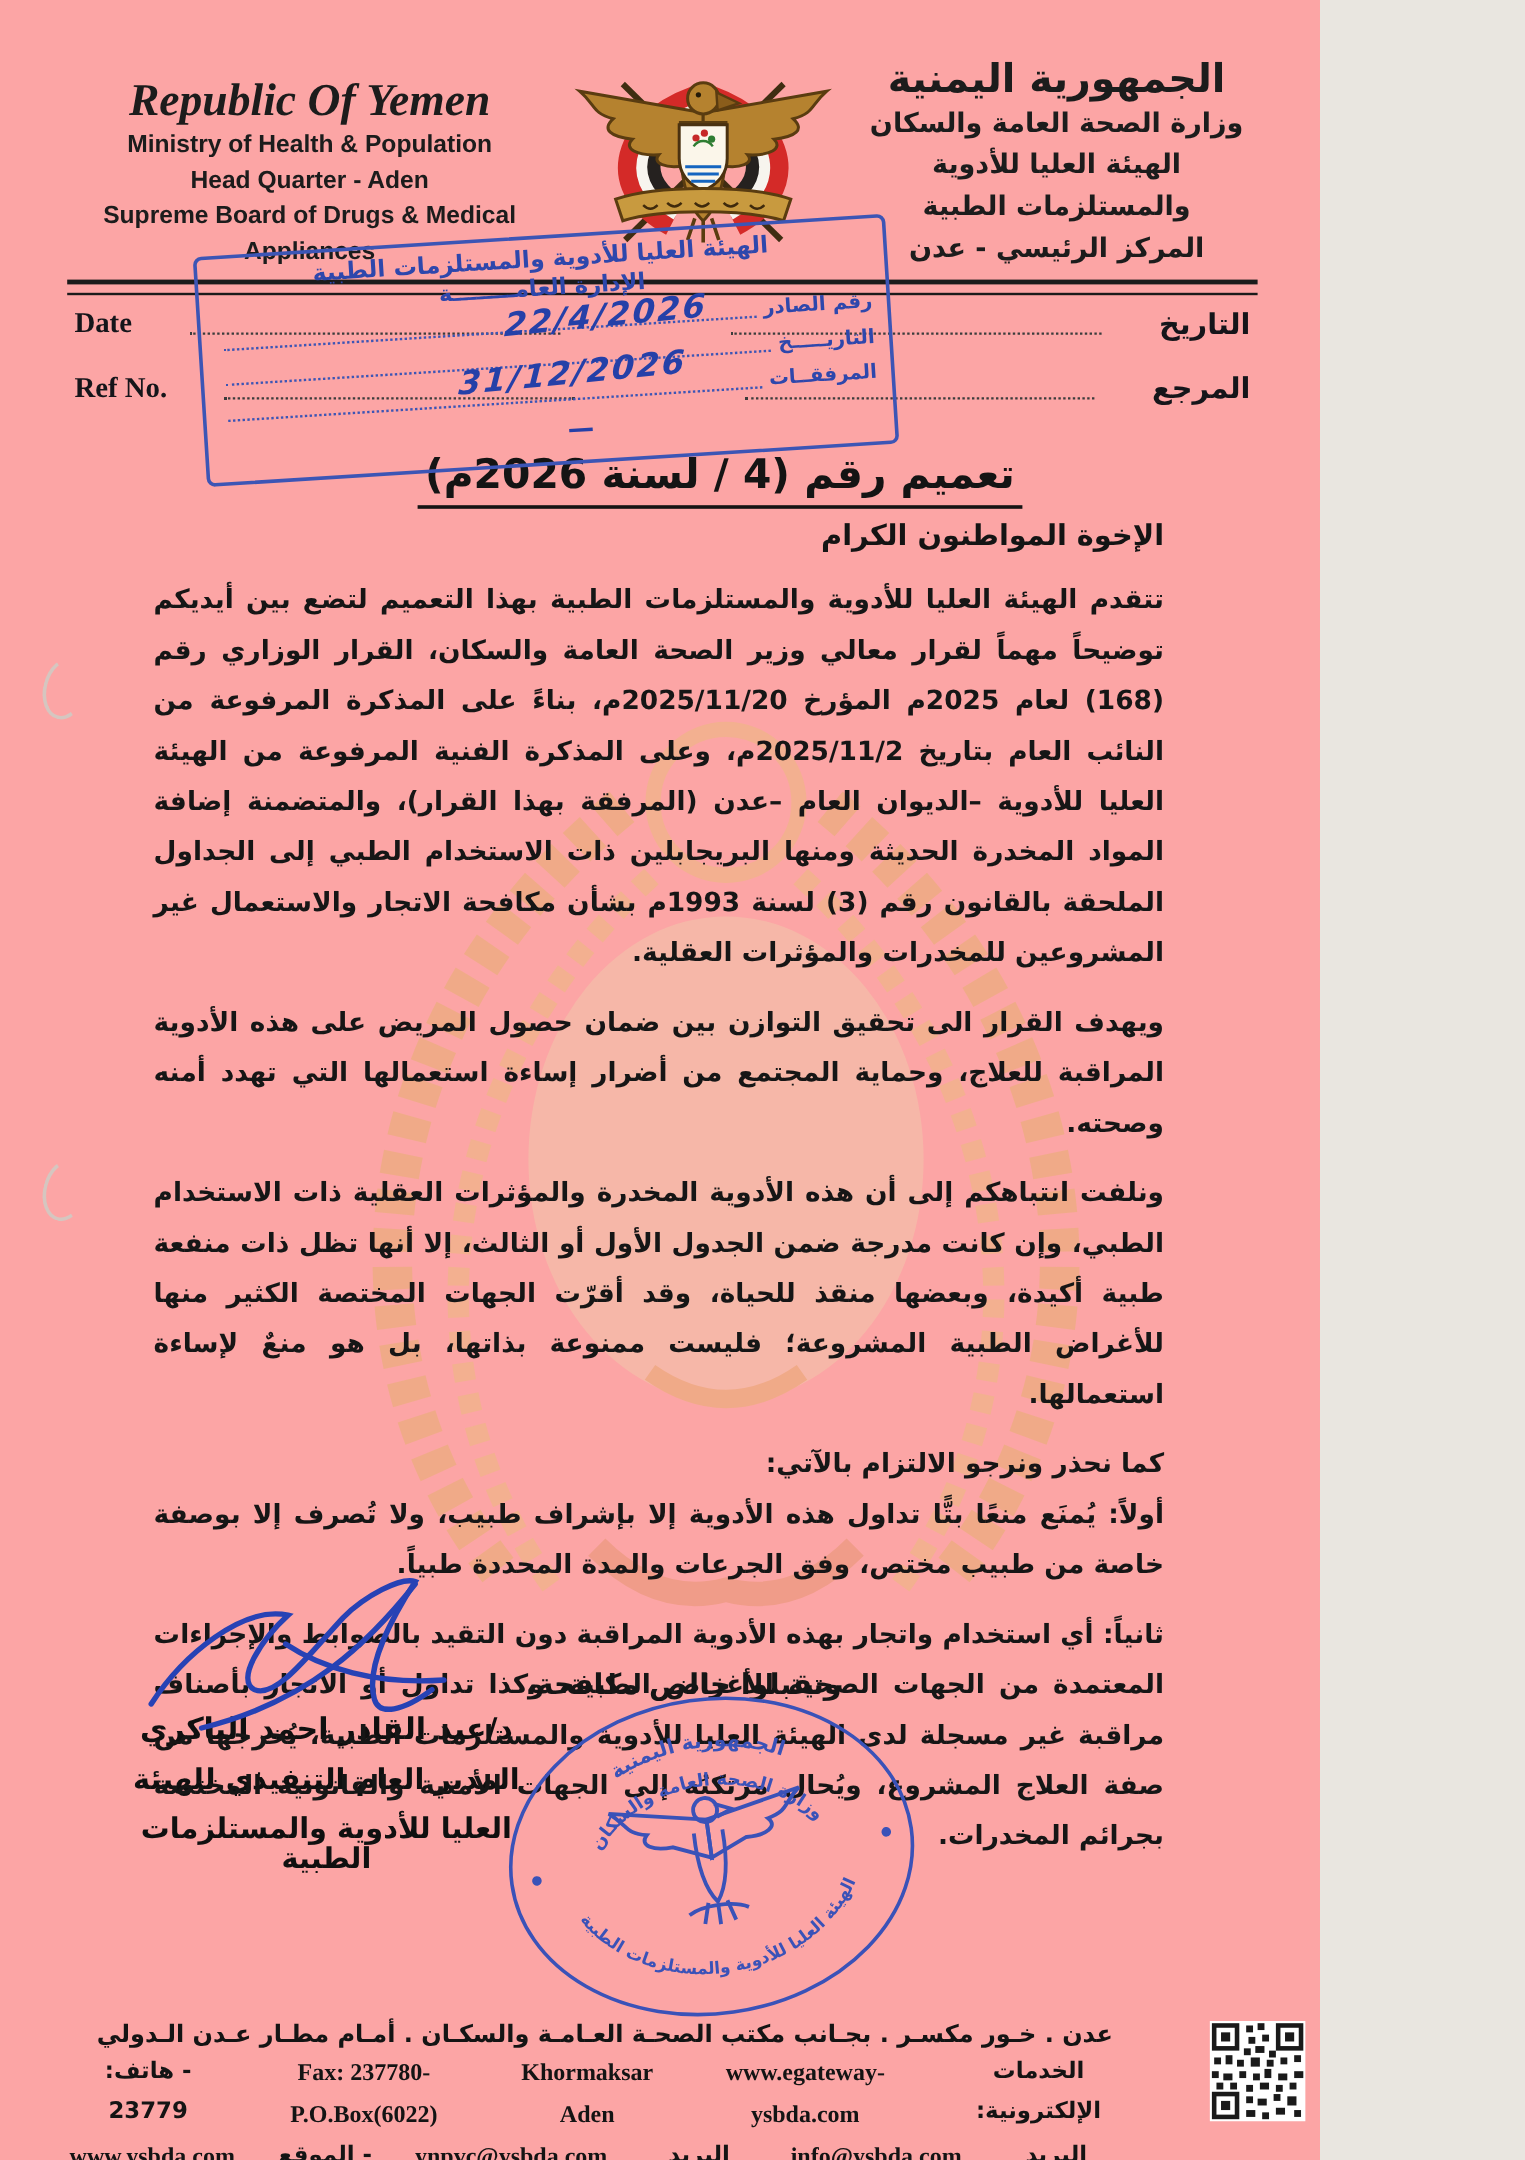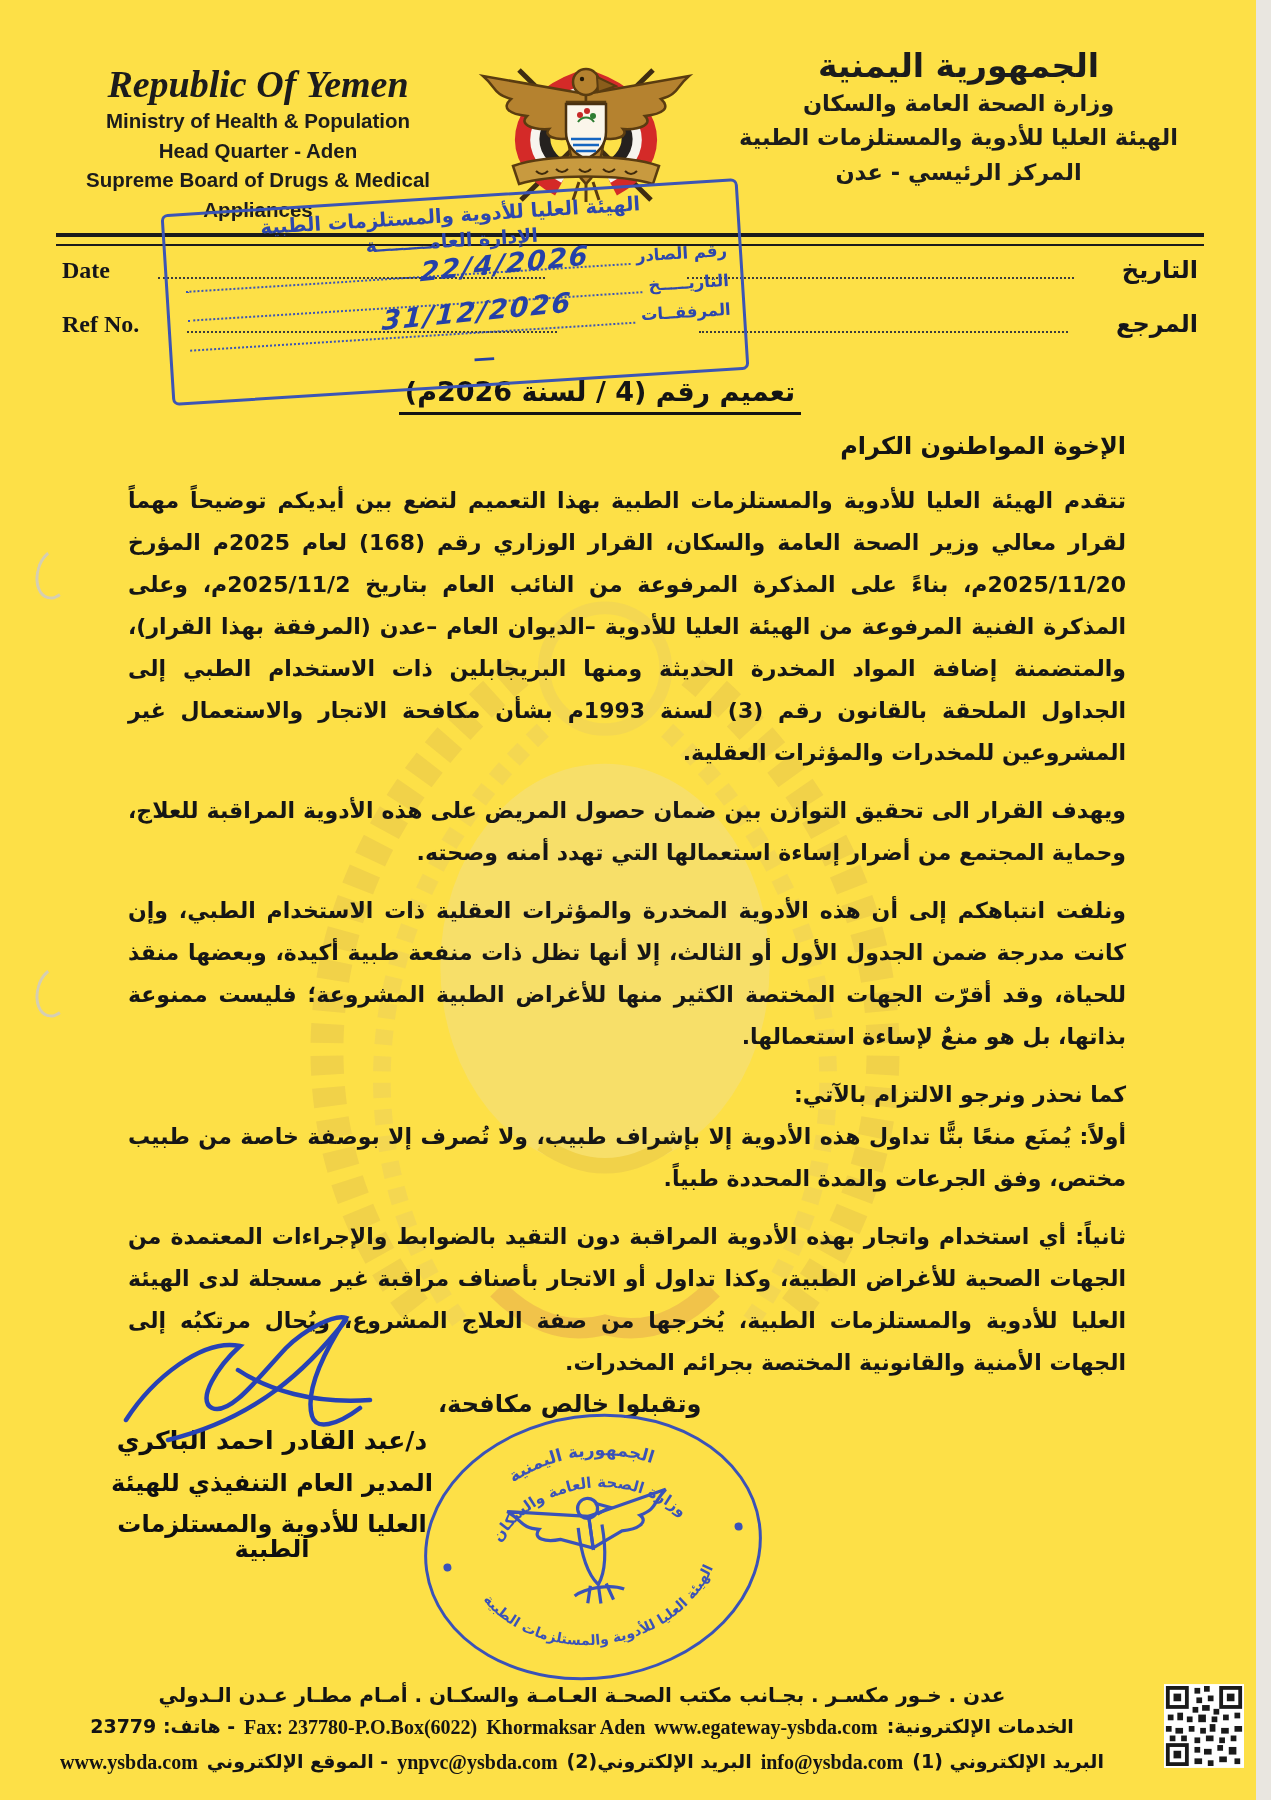--- a/index.html
+++ b/index.html
@@ -1,17 +1,17 @@
 <!DOCTYPE html>
 <html lang="ar"><head>
 <meta charset="utf-8">
 <style>
   html,body{margin:0;padding:0;}
   body{width:1271px;height:1800px;background:#e9e6e0;font-family:"DejaVu Sans",sans-serif;}
-  .page{position:relative;width:1232px;height:1800px;background:#fde047;overflow:hidden;padding-left:24px;}
+  .page{position:relative;width:1100px;height:1800px;background:#fca5a5;overflow:hidden;}
 
   
   .header{position:absolute;top:42px;left:58px;right:52px;display:flex;align-items:flex-start;}
   .header-en{width:400px;text-align:center;padding-top:22px;color:#1c1c1c;}
   .header-en .country{font-family:"Liberation Serif",serif;font-style:italic;font-weight:bold;font-size:38px;line-height:1.1;}
   .header-en .sub{font-family:"Liberation Sans",sans-serif;font-weight:bold;font-size:20.5px;line-height:1.45;}
   .emblem-wrap{flex:0 0 255px;display:flex;justify-content:center;}
   .header-ar{flex:1;text-align:center;color:#1c1c1c;direction:rtl;padding-top:4px;}
   .header-ar .calli{font-size:33px;font-weight:bold;line-height:1.2;letter-spacing:1px;}
   .header-ar .sub{font-size:22.5px;font-weight:bold;line-height:1.55;}
@@ -37,21 +37,21 @@
   .stamp-field{display:flex;align-items:flex-end;font-weight:bold;font-size:16.5px;line-height:1.8;}
   .stamp-field .sleader{flex:1;border-bottom:2.2px dotted #3c55b5;height:4px;margin:0 6px 7px 6px;}
   .handwrite{position:absolute;color:#2540a8;font-size:27px;font-weight:bold;font-style:italic;
      letter-spacing:2px;transform:skewX(-9deg) rotate(-2deg);}
   .hw1{top:52px;right:150px;}
   .hw2{top:98px;right:170px;}
   .hw-dash{position:absolute;top:148px;right:250px;font-size:22px;font-weight:bold;color:#2540a8;}
 
   
   .subject{position:absolute;top:376px;left:0;width:1200px;text-align:center;direction:rtl;}
-  .subject span{font-weight:bold;font-size:27px;color:#141414;border-bottom:3px solid #141414;padding:0 6px 5px 6px;}
+  .subject span{font-weight:bold;font-size:34px;color:#141414;border-bottom:3px solid #141414;padding:0 6px 5px 6px;}
   .salutation{position:absolute;top:432px;right:130px;font-weight:bold;font-size:24px;color:#141414;direction:rtl;}
 
   
   .body{position:absolute;top:480px;right:130px;left:128px;direction:rtl;color:#161616;}
   .body p{margin:0 0 16px 0;font-size:22px;font-weight:bold;line-height:42px;text-align:justify;}
   .body p.heading{margin-bottom:0;}
   .body .item-label{font-weight:bold;}
 
   
   .closing{position:absolute;top:1390px;left:438px;font-size:24px;font-weight:bold;color:#161616;direction:rtl;}

